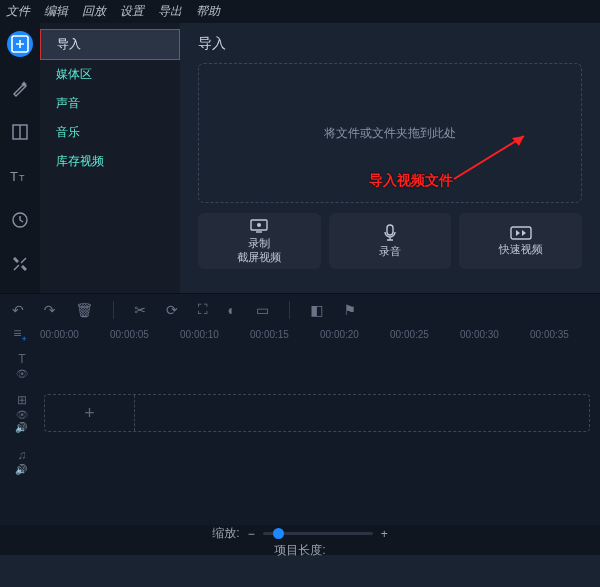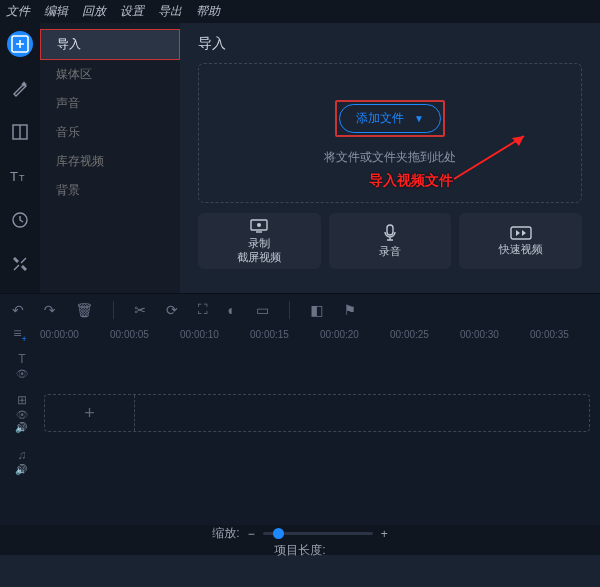--- a/index.html
+++ b/index.html
@@ -4,21 +4,21 @@
 <style>
   * { box-sizing: border-box; margin: 0; padding: 0; font-family: "Microsoft YaHei", sans-serif; }
   body { background: #1a2332; color: #c0c8d4; width: 600px; height: 587px; overflow: hidden; font-size: 12px; }
   .menubar { background: #0f1620; display: flex; padding: 3px 6px; gap: 14px; font-size: 12px; color: #b8c0cc; }
   .menubar span { cursor: pointer; font-style: italic; }
   .main { display: flex; height: 270px; }
   .lefticons { width: 40px; background: #0f1620; display: flex; flex-direction: column; align-items: center; padding-top: 8px; gap: 18px; }
   .lefticons .ic { width: 26px; height: 26px; display: flex; align-items: center; justify-content: center; color: #8a94a6; border-radius: 50%; }
   .lefticons .ic.active { background: #1e88ff; color: #fff; }
   .sidepanel { width: 140px; background: #151c28; padding: 6px 0; }
-  .sidepanel .item { padding: 6px 16px; font-size: 12px; color: #737373; cursor: pointer; }
+  .sidepanel .item { padding: 6px 16px; font-size: 12px; color: #5eead4; cursor: pointer; }
   .sidepanel .item.active { background: #2a3444; color: #e0e6ee; border: 1px solid #c33; }
   .content { flex: 1; background: #1a2332; padding: 12px 18px 12px 18px; }
   .content h3 { font-size: 14px; font-weight: normal; color: #d0d6e0; margin-bottom: 10px; }
   .dropzone { border: 1.5px dashed #3a4558; border-radius: 6px; height: 140px; display: flex; flex-direction: column; align-items: center; justify-content: center; gap: 12px; position: relative; }
   .addbtn-wrap { border: 2px solid #c33; padding: 2px; border-radius: 2px; }
   .addbtn { border: 1.5px solid #1e88ff; color: #1e88ff; border-radius: 18px; padding: 5px 16px; display: flex; align-items: center; gap: 10px; font-size: 12px; background: transparent; cursor: pointer; }
   .addbtn .chev { color: #1e88ff; font-size: 10px; }
   .hint { font-size: 12px; color: #8a94a6; }
   .annotation { position: absolute; left: 170px; top: 108px; color: #ff2020; font-size: 14px; font-weight: bold; text-shadow: 0 0 2px #000; pointer-events:none; }
   .arrow { position: absolute; left: 250px; top: 60px; width: 90px; height: 60px; pointer-events: none; }
@@ -93,32 +93,25 @@
         </svg>
     </div>
   </div>
 
   <div class="sidepanel">
     <div class="item active">导入</div>
     <div class="item">媒体区</div>
     <div class="item">声音</div>
     <div class="item">音乐</div>
     <div class="item">库存视频</div>
-    <div class="item">背景</div>
   </div>
 
   <div class="content">
     <h3>导入</h3>
     <div class="dropzone">
-      <div class="addbtn-wrap">
-        <button class="addbtn">
-          <span>添加文件</span>
-          <span class="chev">▼</span>
-        </button>
-      </div>
       <div class="hint">将文件或文件夹拖到此处</div>
       <svg class="arrow" viewBox="0 0 90 60">
         <path d="M5 55 L75 12" stroke="#ff2020" stroke-width="2" fill="none"></path>
         <path d="M75 12 L63 14 L70 22 Z" fill="#ff2020"></path>
       </svg>
       <div class="annotation">导入视频文件</div>
     </div>
 
     <div class="tiles">
       <div class="tile">

